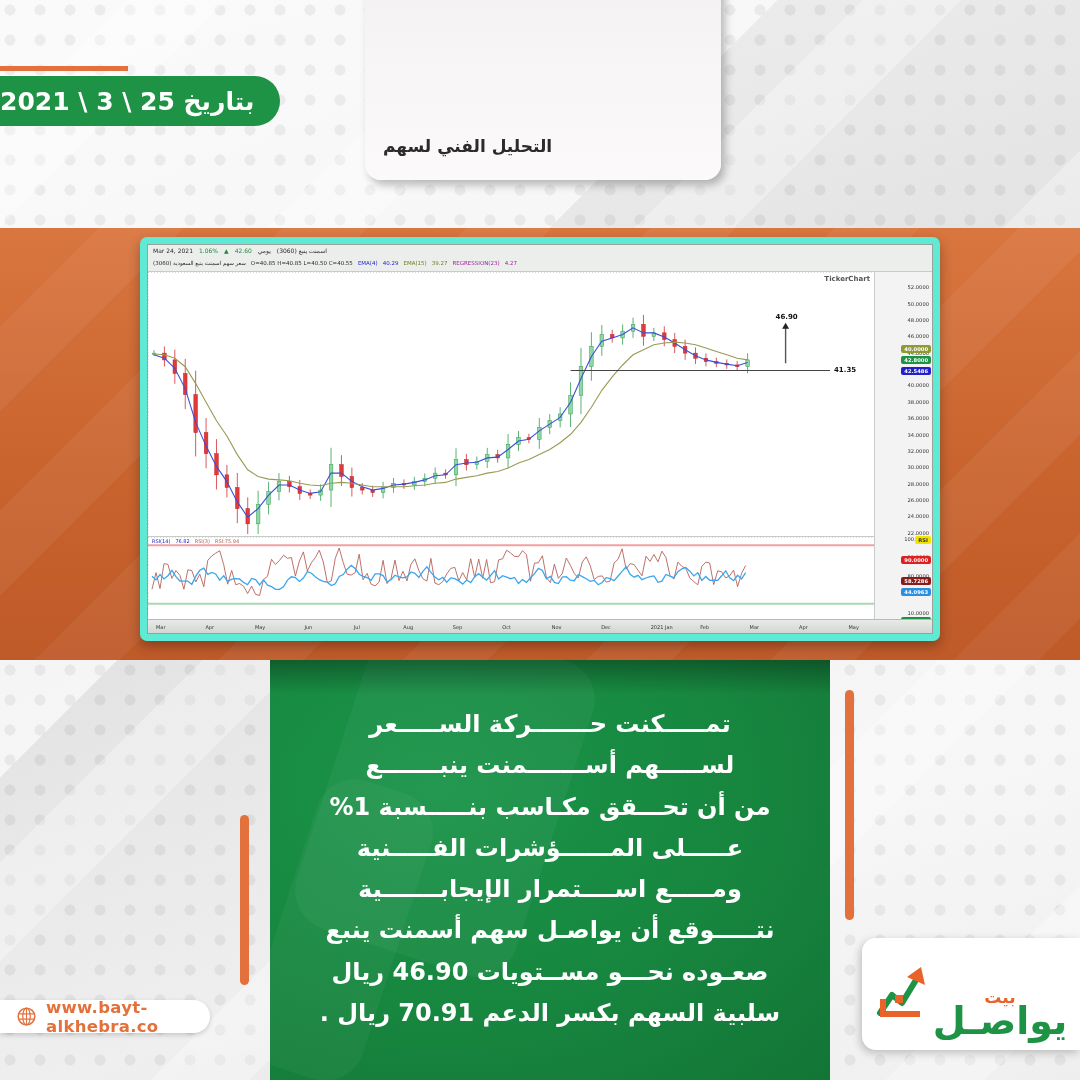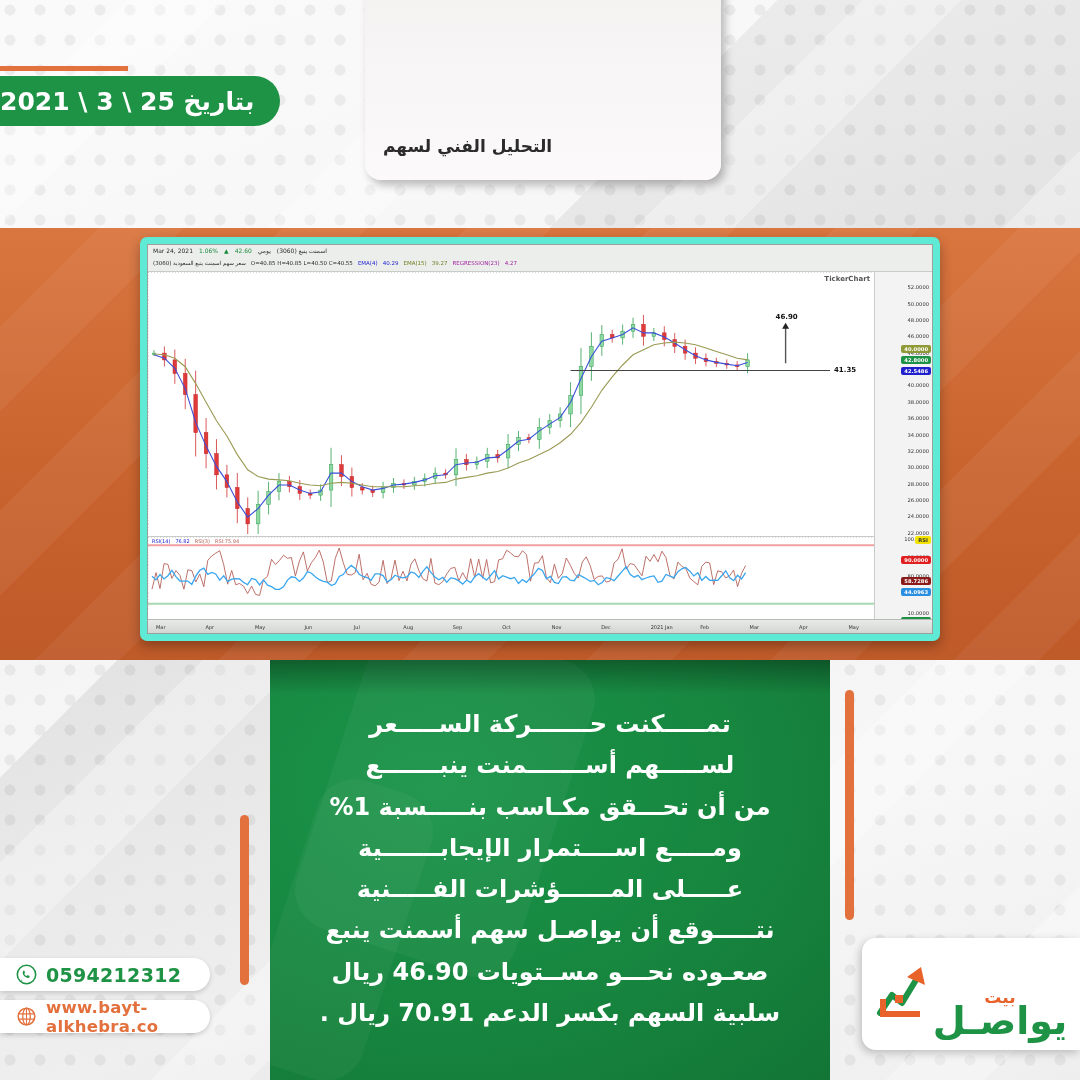--- a/index.html
+++ b/index.html
@@ -440,39 +440,29 @@
 
   <div class="acc-right"></div>
   <div class="acc-left"></div>
 
   <div class="text-band">
     <div class="tb-top-shade"></div>
     <div class="body-text" id="body-text-holder">
         <div>تمـــــكنت حـــــــركة الســـــعر</div>
         <div>لســـــهم أســـــــمنت ينبـــــــع</div>
         <div>من أن تحـــقق مكـاسب بنـــــسبة 1%</div>
+        <div>عـــــلى المــــــؤشرات الفـــــنية</div>
         <div>ومـــــع اســــتمرار الإيجابـــــــية</div>
-        <div>عـــــلى المــــــؤشرات الفـــــنية</div>
         <div>نتـــــوقع أن يواصـل سهم أسمنت ينبع</div>
         <div>صعـوده نحـــو مســتويات 46.90 ريال</div>
         <div>سلبية السهم بكسر الدعم 70.91 ريال .</div>
       </div>
   </div>
 
   <div class="contact">
-    <div class="pill wa">
-      <span class="ic">
-        <svg viewBox="0 0 24 24" width="21" height="21">
-          <circle cx="12" cy="12" r="10.5" fill="none" stroke="#1e9245" stroke-width="1.8"></circle>
-          <path d="M8.6 7.6c.4-.1.8 0 1 .5l.7 1.5c.1.3 0 .6-.2.8l-.5.5c-.1.1-.2.3-.1.5.4.9 1.3 1.8 2.2 2.2.2.1.4 0 .5-.1l.5-.5c.2-.2.5-.3.8-.2l1.5.7c.5.2.6.6.5 1-.2.9-1.1 1.5-2 1.4-3-.3-5.6-2.9-5.9-5.9-.1-.9.5-1.8 1-2.4z" fill="#1e9245"></path>
-          <path d="M6.6 17.6l-1.4 1.9 2.1-.8z" fill="#1e9245"></path>
-        </svg>
-      </span>
-      <span class="txt">0594212312</span>
-    </div>
     <div class="pill web">
       <span class="ic">
         <svg viewBox="0 0 24 24" width="21" height="21">
           <circle cx="12" cy="12" r="9.5" fill="none" stroke="#e3713d" stroke-width="1.7"></circle>
           <ellipse cx="12" cy="12" rx="4.3" ry="9.5" fill="none" stroke="#e3713d" stroke-width="1.4"></ellipse>
           <line x1="2.6" y1="9" x2="21.4" y2="9" stroke="#e3713d" stroke-width="1.4"></line>
           <line x1="2.6" y1="15" x2="21.4" y2="15" stroke="#e3713d" stroke-width="1.4"></line>
           <line x1="12" y1="2.5" x2="12" y2="21.5" stroke="#e3713d" stroke-width="1.2"></line>
         </svg>
       </span>

